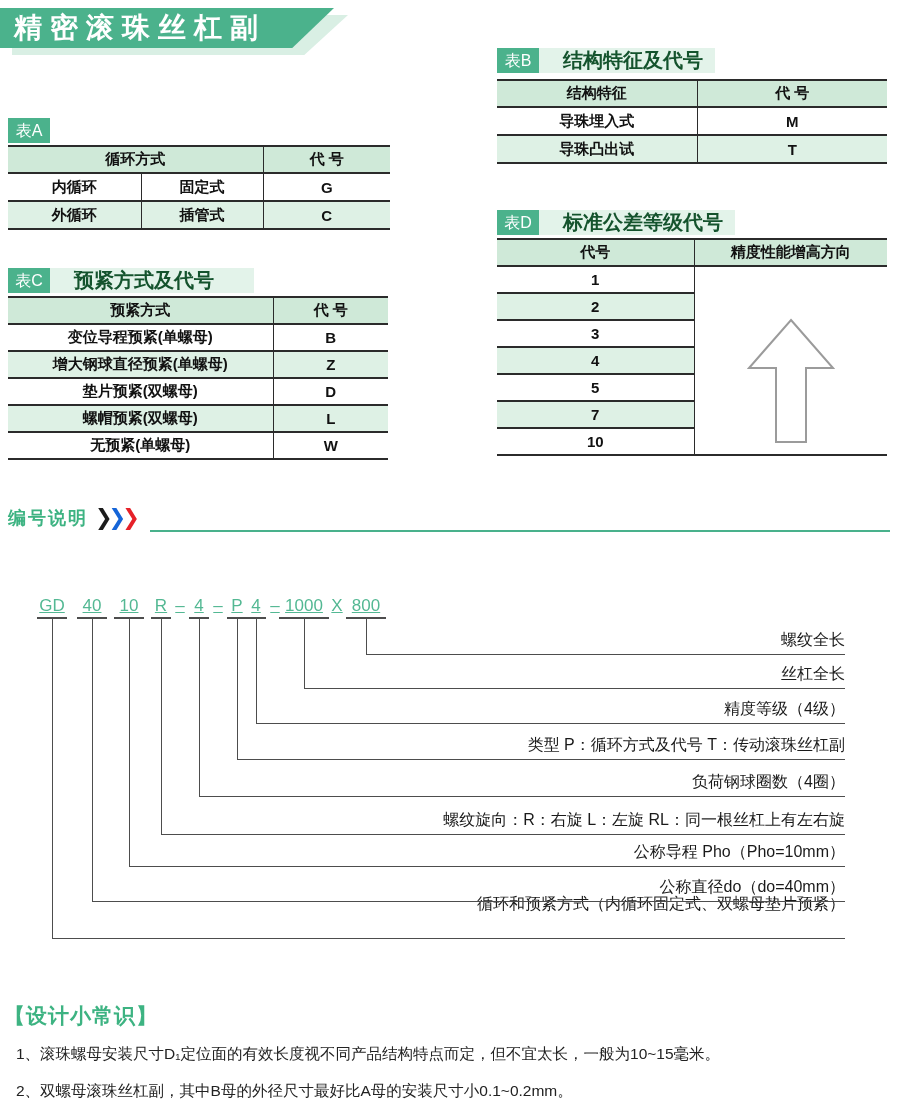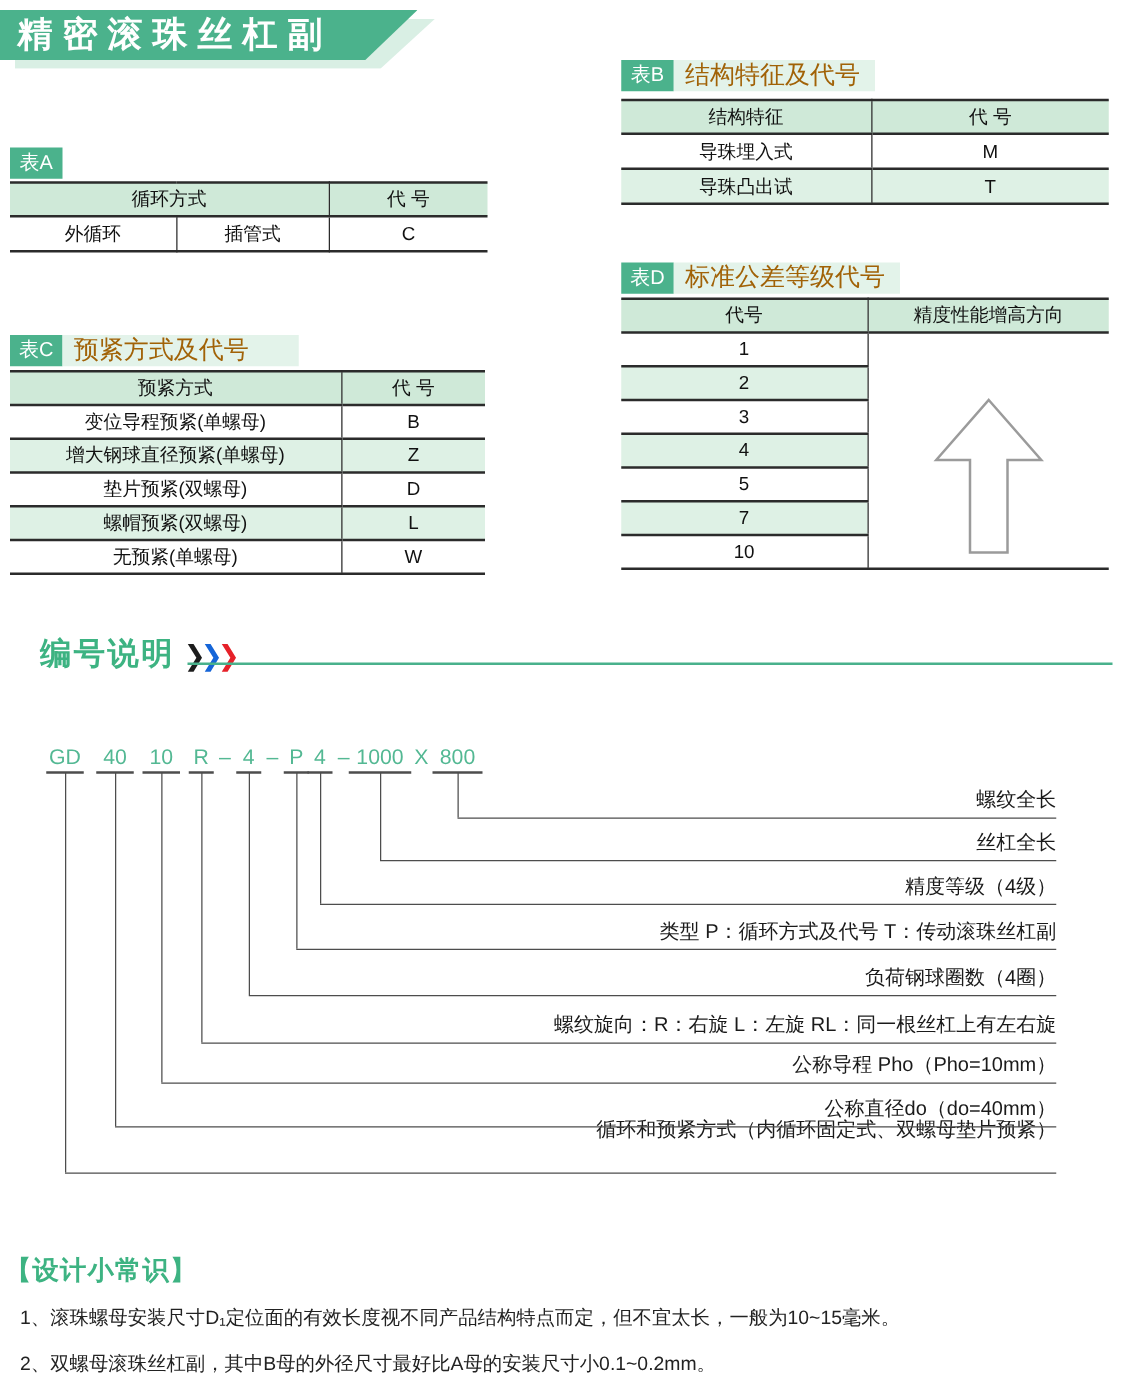--- a/index.html
+++ b/index.html
@@ -12,52 +12,52 @@
   .banner-main { position:absolute; left:0; top:8px; width:334px; height:40px;
     background:#4bb28c; clip-path:polygon(0 0,100% 0,87.5% 100%,0 100%); }
   .banner-main span { display:block; color:#fff; font-size:28px; font-weight:700;
     letter-spacing:8px; line-height:40px; padding-left:14px; white-space:nowrap; }
 
   
   .tbl-block { position:absolute; }
   .tbl-head { display:flex; align-items:stretch; height:25px; }
   .badge { background:#4bb28c; color:#fff; font-size:16px; width:42px; text-align:center;
     line-height:25px; flex:0 0 42px; }
-  .tbl-title { background:#e3f3ea; color:#a16207; font-size:20px; font-weight:400;
-    line-height:25px; padding-left:9px; white-space:nowrap; }
+  .tbl-title { background:#e3f3ea; color:#14532d; font-size:20px; font-weight:700;
+    line-height:25px; padding-left:24px; white-space:nowrap; }
   .pr-lg { padding-right:40px; } .pr-sm { padding-right:12px; }
   table.t { border-collapse:collapse; table-layout:fixed; width:100%;
     border-top:2px solid #2b2b2b; border-bottom:2px solid #2b2b2b; }
   table.t th, table.t td { text-align:center; vertical-align:middle; font-size:15px;
-    color:#111; font-weight:400; padding:0; }
+    color:#111; font-weight:700; padding:0; }
   table.t thead th { background:#cfe9d8; height:27px; border-bottom:2px solid #2b2b2b; }
   table.t th + th, table.t td + td { border-left:1px solid #2b2b2b; }
   table.t tbody tr td { height:28px; }
   #blk-c table.t tbody tr td { height:27px; }
   #blk-d table.t tbody tr td { height:27px; }
   table.t tbody tr:not(:last-child) td { border-bottom:2px solid #2b2b2b; }
   table.t tbody tr:nth-child(even) td { background:#def1e5; }
   
   #table-d tbody tr td { border-bottom:none; }
   #table-d tbody tr:not(:last-child) td.code-cell { border-bottom:2px solid #2b2b2b; }
   #table-d tbody tr:nth-child(even) td { background:transparent; }
   #table-d tbody tr:nth-child(even) td.code-cell { background:#def1e5; }
   #table-d td.arrow-cell { background:#fff; border-left:1px solid #2b2b2b; }
 
   
   #numbering-head { position:absolute; left:8px; top:506px; width:886px; height:34px; }
-  .nh-title { color:#3db382; font-size:25px; font-weight:600; letter-spacing:2px;margin-left:24px; }
+  .nh-title { color:#3db382; font-size:18px; font-weight:600; letter-spacing:2px; }
   .chevrons { margin-left:7px; font-weight:800; font-size:21px; letter-spacing:-4px;
     display:inline-block; transform:scaleY(1.05); vertical-align:-1px; }
   .chev-1 { color:#1c1c1c; } .chev-2 { color:#1565d8; } .chev-3 { color:#e62129; }
   .nh-line { position:absolute; left:142px; top:24px; right:4px; border-top:2px solid #49b18c; }
 
   #diagram { position:absolute; left:0; top:588px; width:900px; height:372px; }
   .code { position:absolute; top:8px; transform:translateX(-50%); color:#53b893;
-    font-size:17px; font-weight:500; white-space:nowrap; }
+    font-size:17px; font-weight:500; white-space:nowrap;text-decoration:underline; }
   .tick  { position:absolute; top:29px; height:0; border-top:2px solid #4d4d4d; }
   .vline { position:absolute; top:30px; width:0; border-left:1px solid #4d4d4d; }
   .hline { position:absolute; height:0; border-top:1px solid #4d4d4d; }
   .dlabel { position:absolute; right:55px; white-space:nowrap; font-size:16px; color:#1a1a1a; }
 
   
   #tips-head { position:absolute; left:4px; top:1002px; color:#3db382;
     font-size:21px; font-weight:700; letter-spacing:1px;text-align:right; }
   .tip-item { position:absolute; left:16px; font-size:15.5px; color:#222; white-space:nowrap; }
   #tip-1 { top:1044px; } #tip-2 { top:1081px; }
@@ -82,20 +82,25 @@
           <col style="width:122px">
           <col>
         </colgroup>
       <thead>
         <tr>
           <th colspan="2">循环方式</th>
           <th>代 号</th>
         </tr>
       </thead>
       <tbody>
+          <tr>
+            <td>内循环</td>
+            <td>固定式</td>
+            <td>G</td>
+          </tr>
           <tr>
             <td>外循环</td>
             <td>插管式</td>
             <td>C</td>
           </tr>
         </tbody>
     </table>
   </div>
 
   <div id="blk-b" class="tbl-block" style="left:497px; top:48px; width:390px;">

